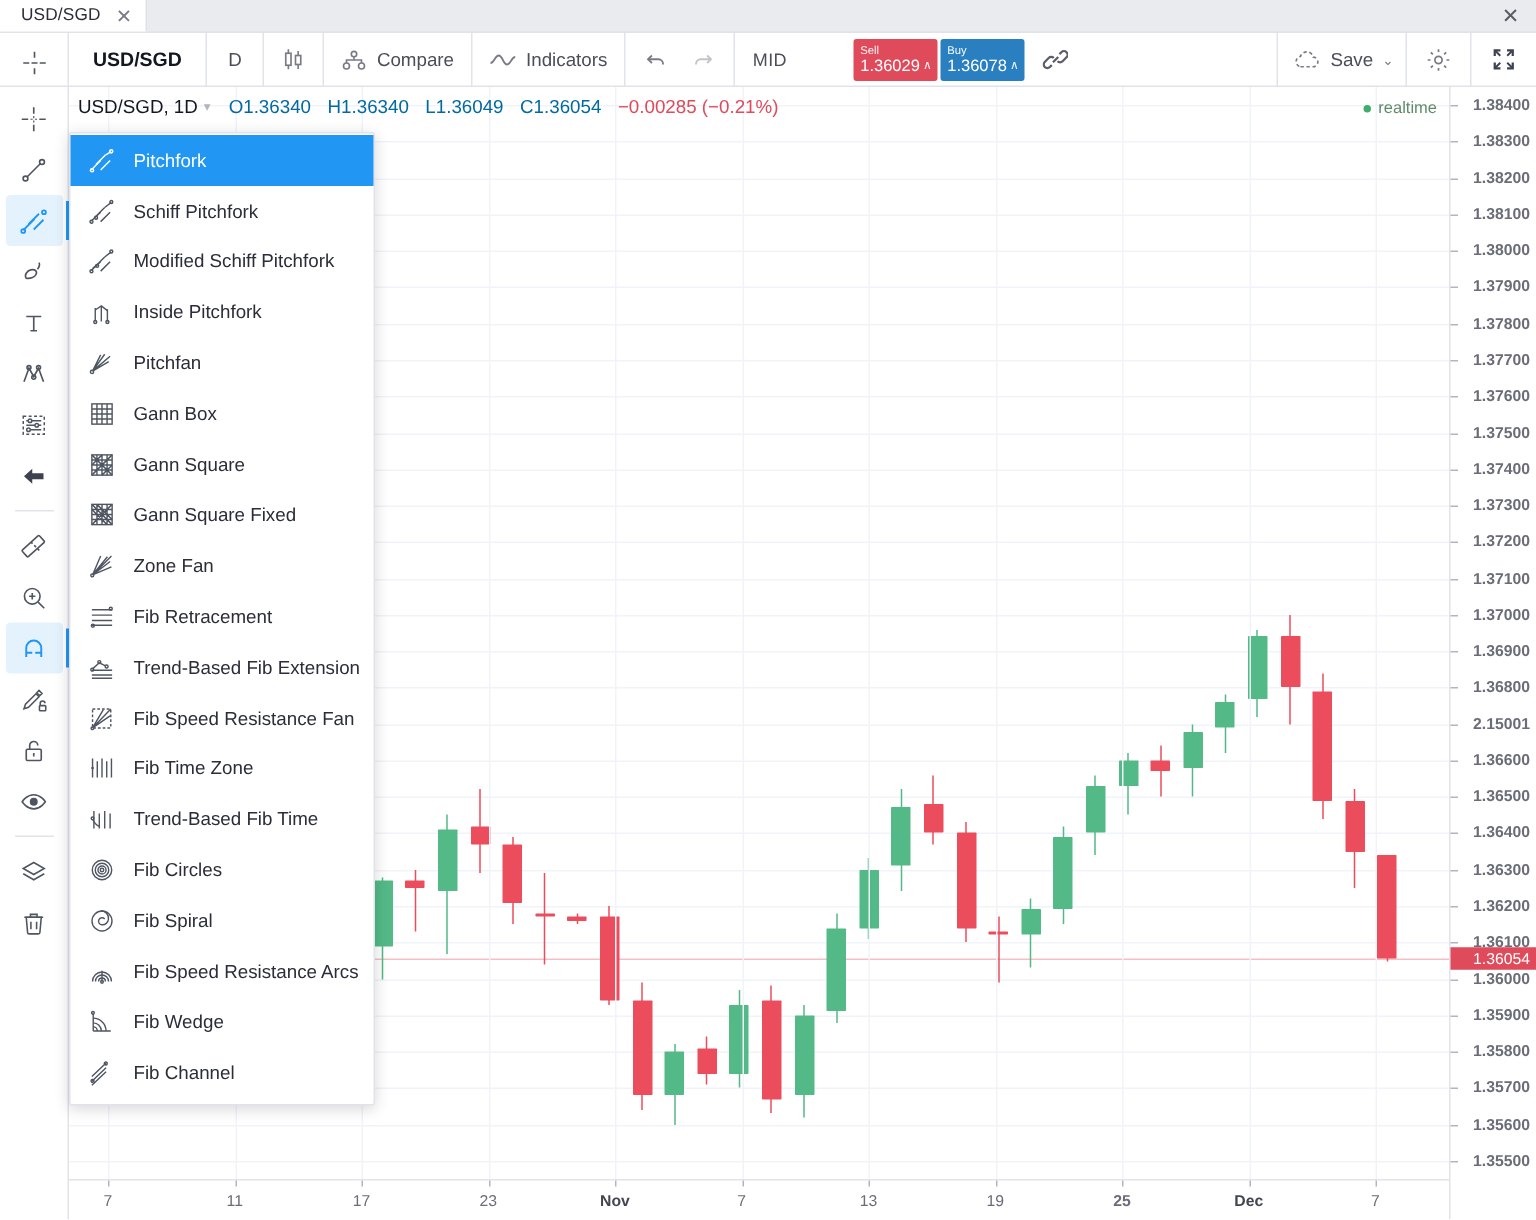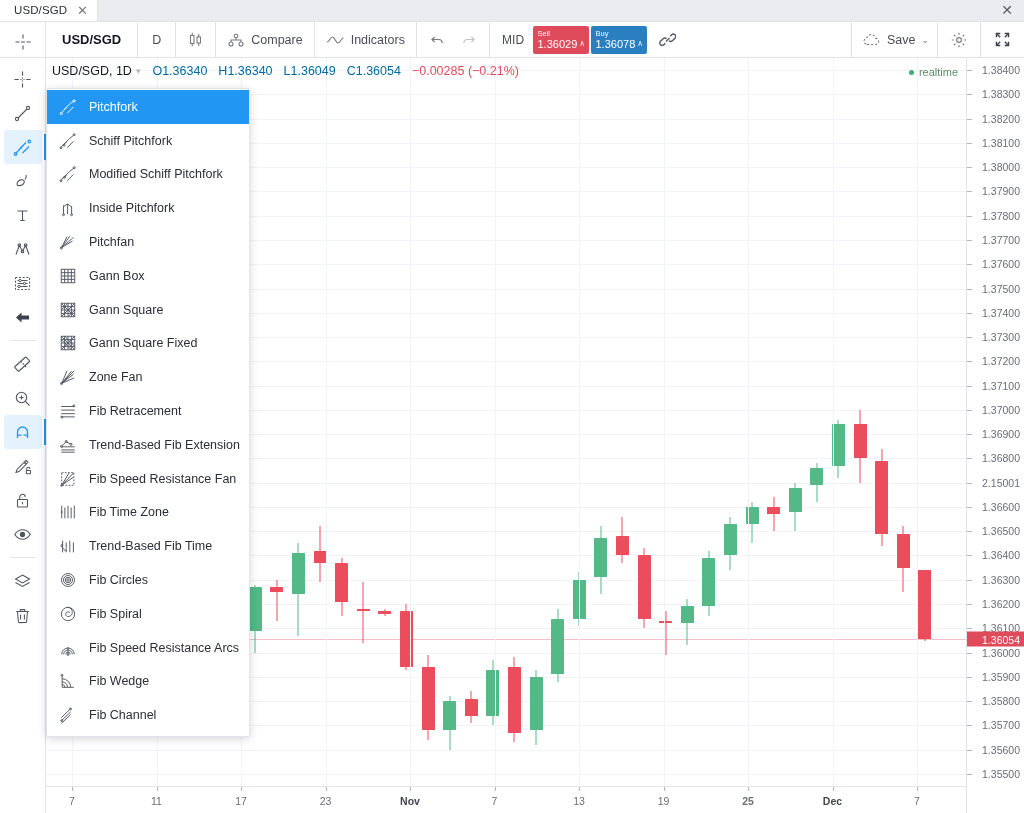--- a/index.html
+++ b/index.html
@@ -50,21 +50,21 @@
   .tb-interval { font-size:12.5px; color:#4a4e5a; padding:0 14px; }
   .tb-icon { display:flex; align-items:center; justify-content:center; color:#787b86; }
   .tb-icon svg { display:block; }
   .toolbar-left-pad { width:46px; height:36px; flex:0 0 46px; border-right:1px solid #e0e3eb;}
   .tb-flex { flex:1 1 auto; }
 
   .mid-label { font-size:12px; color:#4a4e5a; padding:0 8px 0 12px; letter-spacing:.2px;}
   .order-btn {
     width:56px; height:28px; border-radius:2px; color:#fff;
     display:flex; flex-direction:column; justify-content:center;
-    padding:2px 4px 2px 5px; cursor:pointer; position:relative;
+    padding:2px 4px 2px 5px; cursor:pointer; position:relative;margin-left:36px;
   }
   .order-btn.sell { background:#e04b5b; }
   .order-btn.buy  { background:#2a7fc1; margin-left:2px;}
   .order-side { font-size:7.5px; line-height:8px; opacity:.95; }
   .order-price { font-size:11px; line-height:12px; font-weight:500; display:flex; align-items:center; gap:2px;}
   .order-caret { font-size:8px; opacity:.9; }
 
   .save-btn { display:flex; align-items:center; gap:6px; padding:0 8px 0 10px; height:36px; cursor:pointer; font-size:12.5px; color:#4a4e5a;}
   .caret-dn { font-size:9px; color:#787b86; }
 
@@ -120,21 +120,21 @@
   }
   .rt-dot { width:5px; height:5px; border-radius:50%; background:#3fae6a; display:block;}
 
   
   .gridline-h { position:absolute; left:0; width:920px; height:1px; background:#f0f3fa; }
   .gridline-v { position:absolute; top:0; width:1px; height:728px; background:#f0f3fa; }
 
   
   .p-lab {
     position:absolute; right:4px; font-size:10.5px; color:#6a6d78;
-    transform:translateY(-50%); text-align:center; white-space:nowrap;
+    transform:translateY(-50%); text-align:center; white-space:nowrap;font-weight:bold;
   }
   .p-tick { position:absolute; left:0; width:5px; height:1px; background:#b2b5be; }
   .cur-price {
     position:absolute; left:0; right:0; height:15px; background:#e04b5b;
     color:#fff; font-size:10.5px; display:flex; align-items:center;
     justify-content:flex-end; padding-right:4px; transform:translateY(-50%);
   }
   .cur-line { position:absolute; left:0; width:920px; height:1px; background:#f3c0c4; }
 
   

